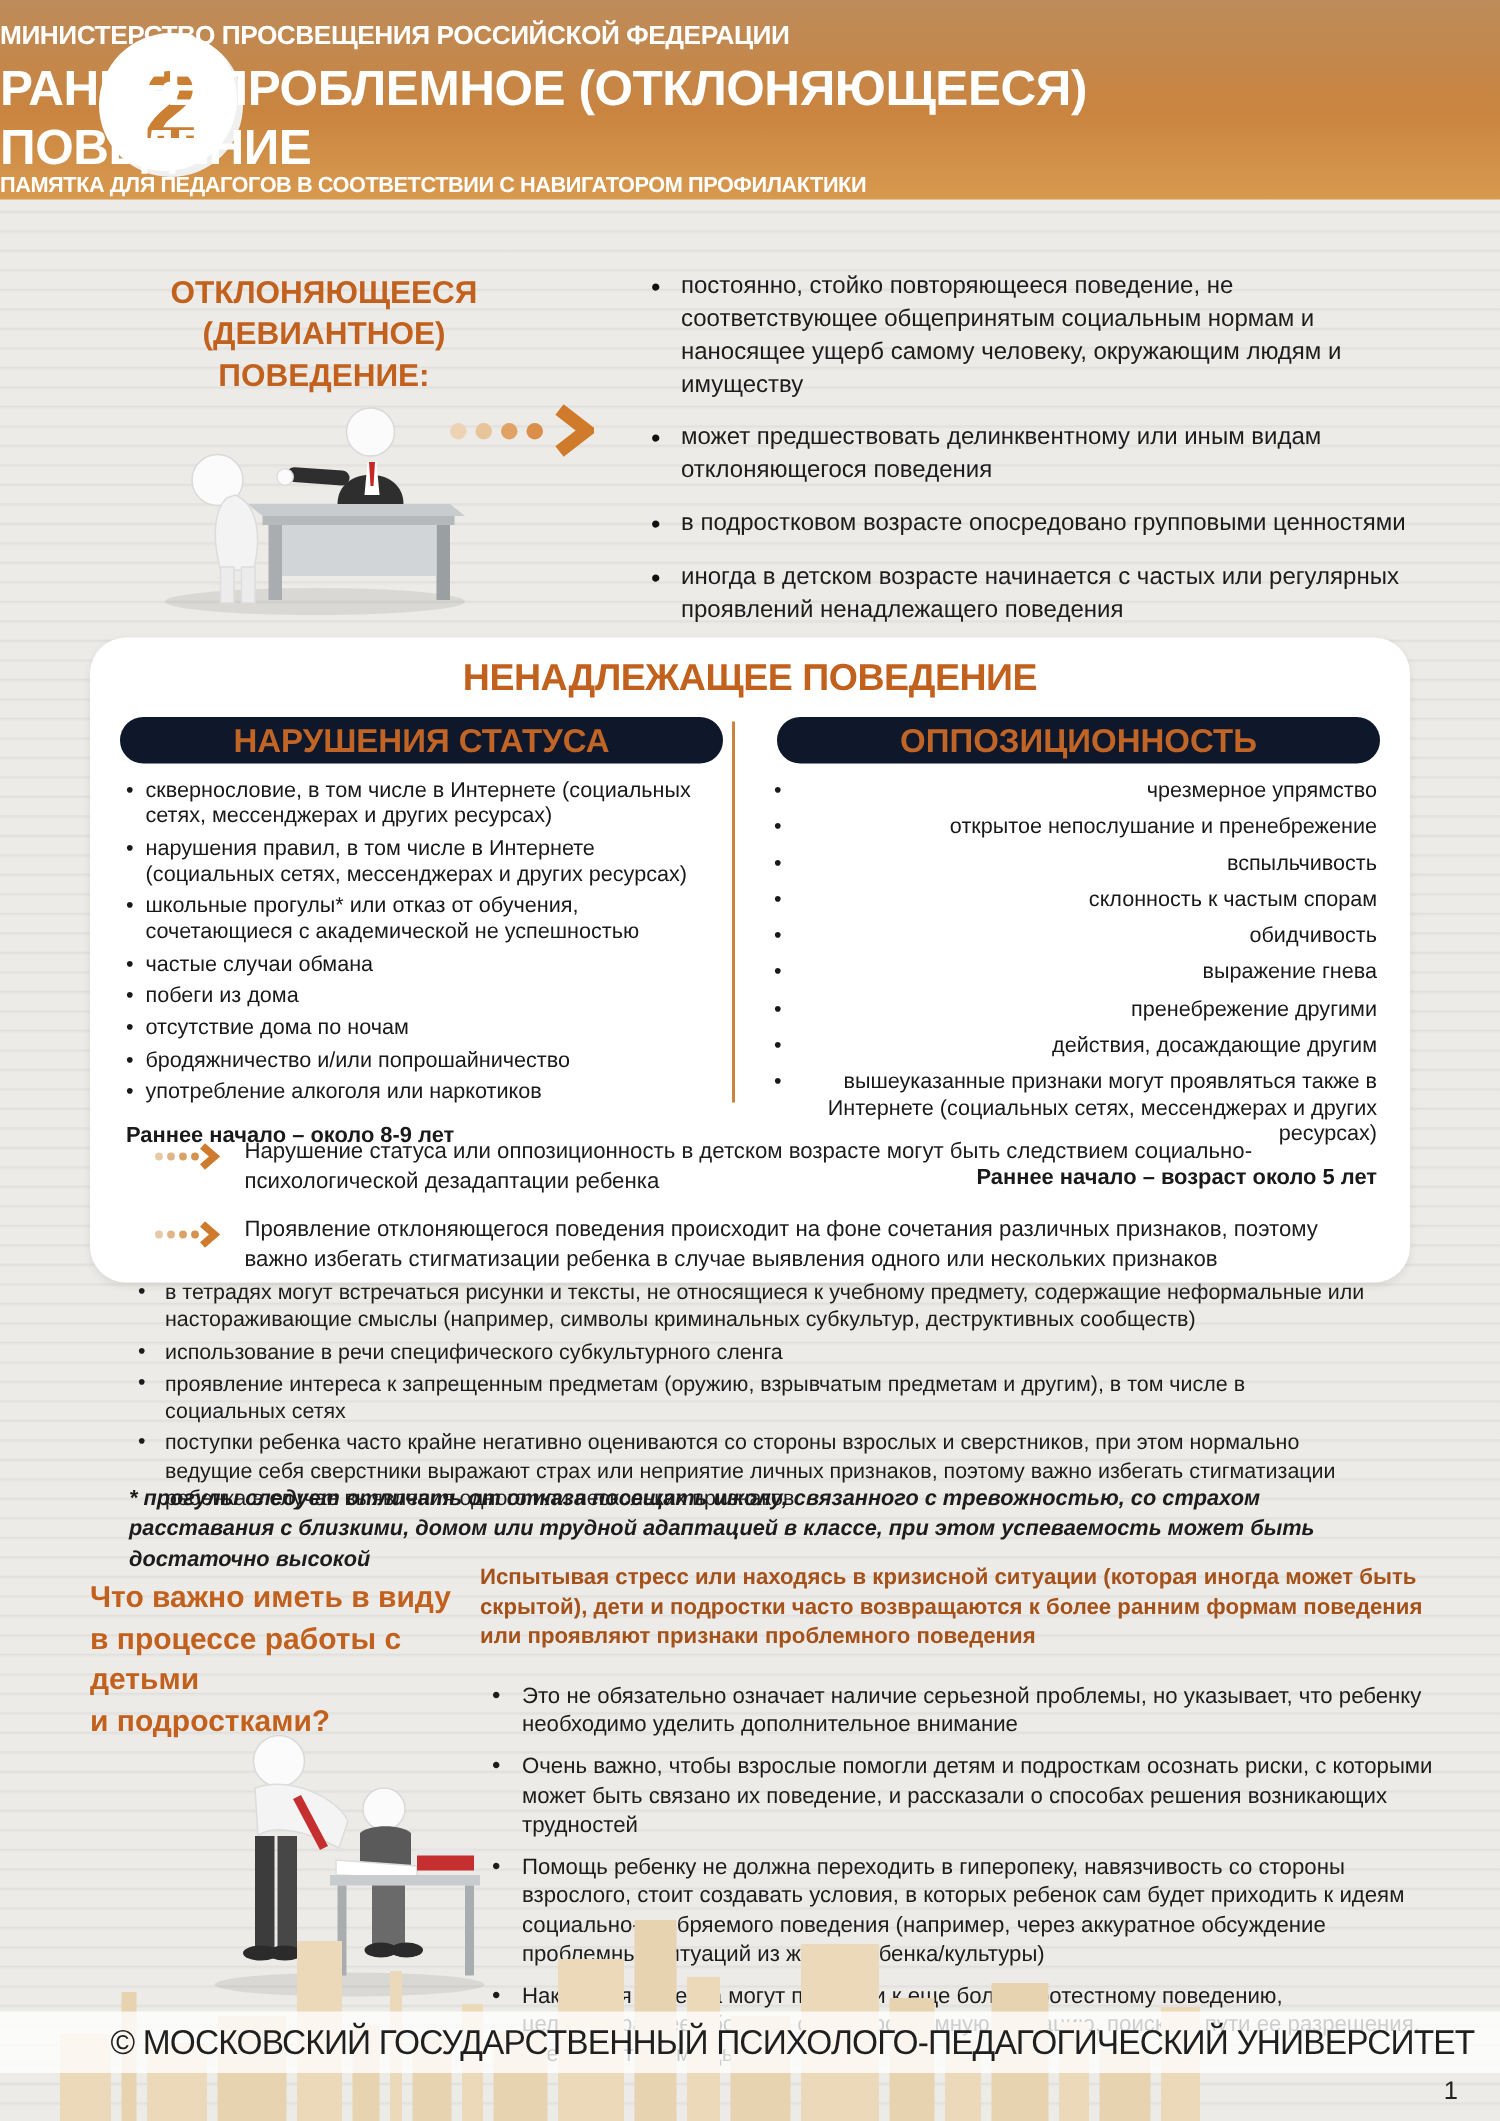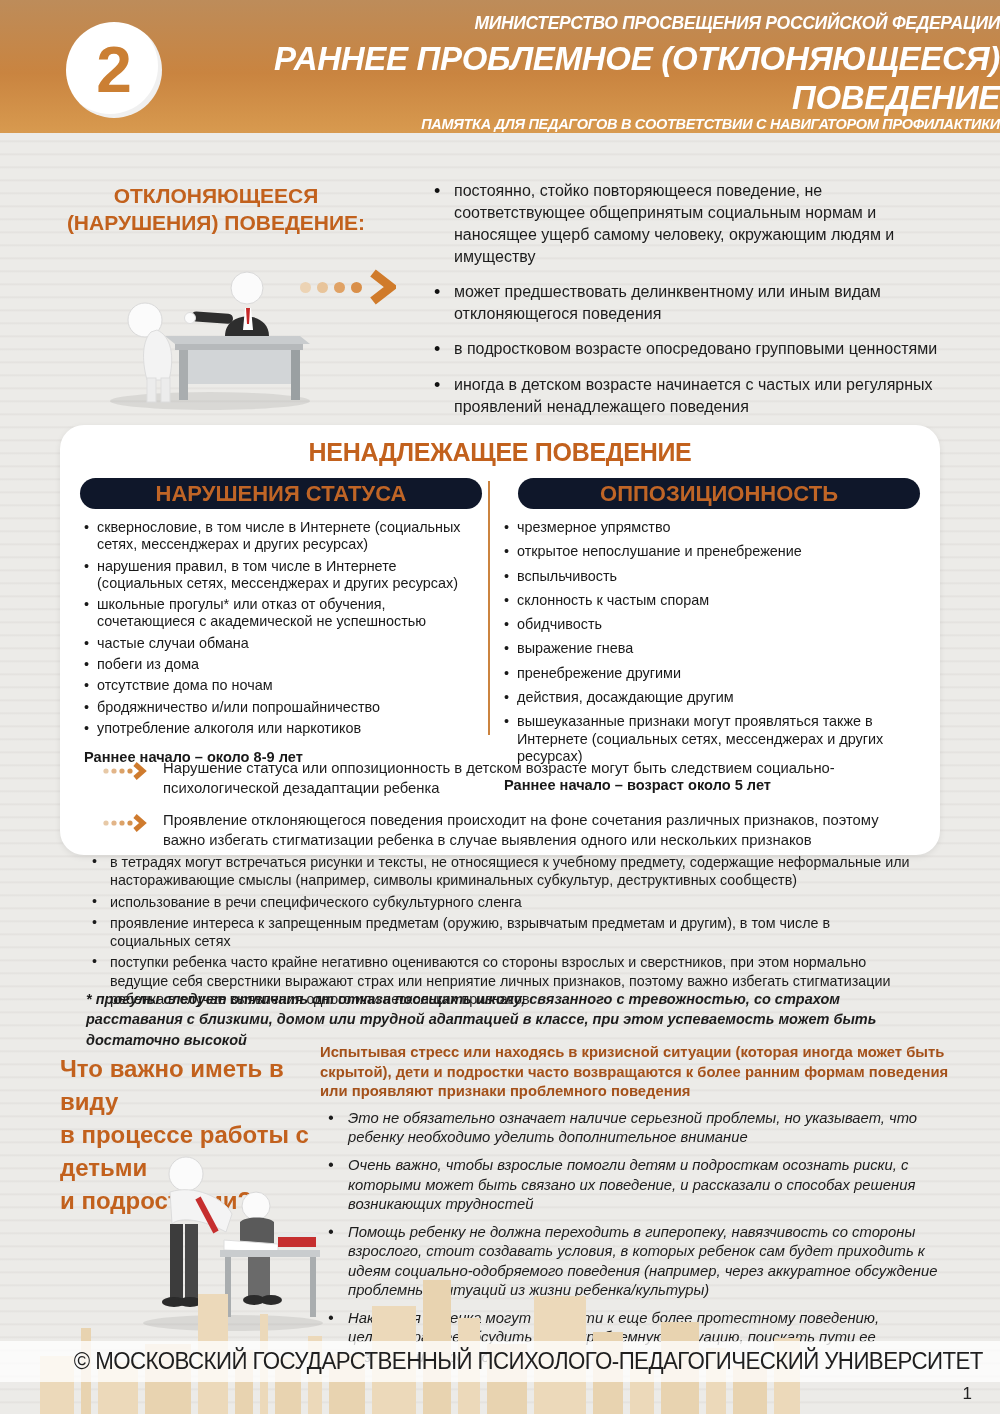--- a/index.html
+++ b/index.html
@@ -8,21 +8,21 @@
     font-family:"Liberation Sans",sans-serif;color:#1c1c1c;
     background-color:#ebeae7;
     background-image:repeating-linear-gradient(180deg,#ecebe8 0px,#ecebe8 10px,#e2e0dd 11px,#ecebe8 13px);
   }
   
   .header{position:absolute;top:0;left:0;width:100%;height:133px;
     background:linear-gradient(180deg,#bd8c5a 0%,#c98440 55%,#d89a4f 100%);}
   .badge{position:absolute;left:66px;top:22px;width:96px;height:96px;border-radius:50%;
     background:#fff;display:flex;align-items:center;justify-content:center;
     font-size:64px;font-weight:bold;color:#cb7f33;box-shadow:inset -4px -4px 0 rgba(0,0,0,0.06);}
-  .hline{position:absolute;left:0;right:0;text-align:right;color:#fff;font-weight:bold;letter-spacing:-0.3px;font-style:italic;}
+  .hline{position:absolute;left:0;right:0;text-align:left;color:#fff;font-weight:bold;letter-spacing:-0.3px;}
   .h-ministry{top:13px;font-size:17.5px;}
   .h-title1{top:40px;font-size:33px;}
   .h-title2{top:79px;font-size:33px;}
   .h-sub{top:116px;font-size:14.5px;}
   
   .dev-title{position:absolute;top:182px;left:66px;width:300px;text-align:center;
     color:#c2611d;font-weight:bold;font-size:21px;line-height:1.3;}
   .illus1{position:absolute;left:95px;top:238px;}
   .arrow-big{position:absolute;left:300px;top:268px;display:flex;align-items:center;gap:6px;}
   .arrow-big .dot{width:11px;height:11px;border-radius:50%;}
@@ -35,41 +35,41 @@
     border-radius:24px;box-shadow:0 2px 6px rgba(0,0,0,0.08);}
   .panel-title{position:absolute;top:13px;left:0;width:100%;text-align:center;
     color:#c2611d;font-size:25px;font-weight:bold;letter-spacing:-0.3px;}
   .pill{position:absolute;top:53px;height:31px;background:#0f172a;border-radius:16px;
     color:#c06526;font-weight:bold;font-size:22px;display:flex;align-items:center;justify-content:center;}
   .pill-left{left:20px;width:402px;}
   .pill-right{left:458px;width:402px;}
   .divider{position:absolute;left:428px;top:56px;width:2px;height:254px;background:#cb833f;}
   .col-list{position:absolute;top:94px;font-size:14.4px;line-height:1.2;color:#191919;}
   .col-left{left:24px;width:394px;}
-  .col-right{left:444px;width:402px;}
+  .col-right{left:456px;width:402px;text-align:right;}
   .col-list .li{position:relative;padding-left:13px;margin-bottom:4px;}
   .col-right .li{margin-bottom:7px;}
   .col-list .li::before{content:"\2022";position:absolute;left:0;top:0;}
   .col-footer{font-weight:bold;margin-top:12px;font-size:14.6px;}
   .notes{position:absolute;left:42px;top:334px;width:806px;}
   .note{display:flex;gap:15px;align-items:flex-start;margin-bottom:12px;}
   .note svg{flex:0 0 auto;margin-top:3px;}
   .note-text{font-size:14.8px;line-height:1.35;}
   .extra{position:absolute;left:26px;top:428px;width:828px;font-size:14.3px;line-height:1.28;}
   .extra .li{position:relative;padding-left:24px;margin-bottom:3px;}
   .extra .li::before{content:"\2022";position:absolute;left:6px;top:-1px;}
   .footnote{position:absolute;left:26px;top:564px;width:830px;font-size:14.5px;
     font-style:italic;font-weight:bold;line-height:1.4;}
   
   .work-title{position:absolute;left:60px;top:1052px;width:280px;color:#c2611d;
-    font-size:24px;font-weight:bold;line-height:1.38;}
+    font-size:20px;font-weight:bold;line-height:1.38;}
   .illus2{position:absolute;left:128px;top:1140px;}
   .work-right{position:absolute;left:320px;top:1043px;width:648px;}
   .work-intro{color:#a4511a;font-weight:bold;font-size:14.8px;line-height:1.33;}
-  .work-bullets{margin-top:7px;font-style:italic;}
+  .work-bullets{margin-top:20px;}
   .work-bullets .item{position:relative;padding-left:28px;margin-bottom:9px;font-size:14.8px;line-height:1.3;}
   .work-bullets .item::before{content:"\2022";position:absolute;left:8px;top:-1px;font-size:16px;}
   
   .skyline{position:absolute;left:0;right:0;bottom:0;height:150px;display:flex;
     align-items:flex-end;gap:7px;padding:0 40px;}
   .bar{flex:0 0 auto;}
   .copyright-band{position:absolute;left:0;right:0;top:1341px;height:41px;
     background:rgba(255,255,255,0.78);display:flex;align-items:center;}
   .copyright-text{padding-left:76px;font-size:23px;color:#1f1f1f;letter-spacing:-0.6px;
     transform:scaleX(0.97);transform-origin:left center;white-space:nowrap;}
@@ -83,21 +83,21 @@
   <div class="header">
     <div class="badge">2</div>
     <div class="hline h-ministry">МИНИСТЕРСТВО ПРОСВЕЩЕНИЯ РОССИЙСКОЙ ФЕДЕРАЦИИ</div>
     <div class="hline h-title1">РАННЕЕ ПРОБЛЕМНОЕ (ОТКЛОНЯЮЩЕЕСЯ)</div>
     <div class="hline h-title2">ПОВЕДЕНИЕ</div>
     <div class="hline h-sub">ПАМЯТКА ДЛЯ ПЕДАГОГОВ В СООТВЕТСТВИИ С НАВИГАТОРОМ ПРОФИЛАКТИКИ</div>
   </div>
 
   <div class="dev-title">
     <div>ОТКЛОНЯЮЩЕЕСЯ</div>
-    <div>(НАРУШЕНИЯ) ПОВЕДЕНИЕ:</div>
+    <div>(ДЕВИАНТНОЕ) ПОВЕДЕНИЕ:</div>
   </div>
 
   <svg class="illus1" width="230" height="175" viewBox="0 0 230 175">
     <ellipse cx="115" cy="163" rx="100" ry="9" fill="rgba(0,0,0,0.08)"></ellipse>
     <polygon points="70,98 205,98 215,106 80,106" fill="#c9ccce"></polygon>
     <rect x="80" y="106" width="128" height="6" fill="#b6b9bb"></rect>
     <rect x="84" y="112" width="9" height="50" fill="#a9adaf"></rect>
     <rect x="196" y="112" width="9" height="50" fill="#9aa0a2"></rect>
     <rect x="93" y="112" width="103" height="34" fill="#d2d5d7"></rect>
     <circle cx="152" cy="50" r="16" fill="#fbfbfb" stroke="#d9d9d9"></circle>

